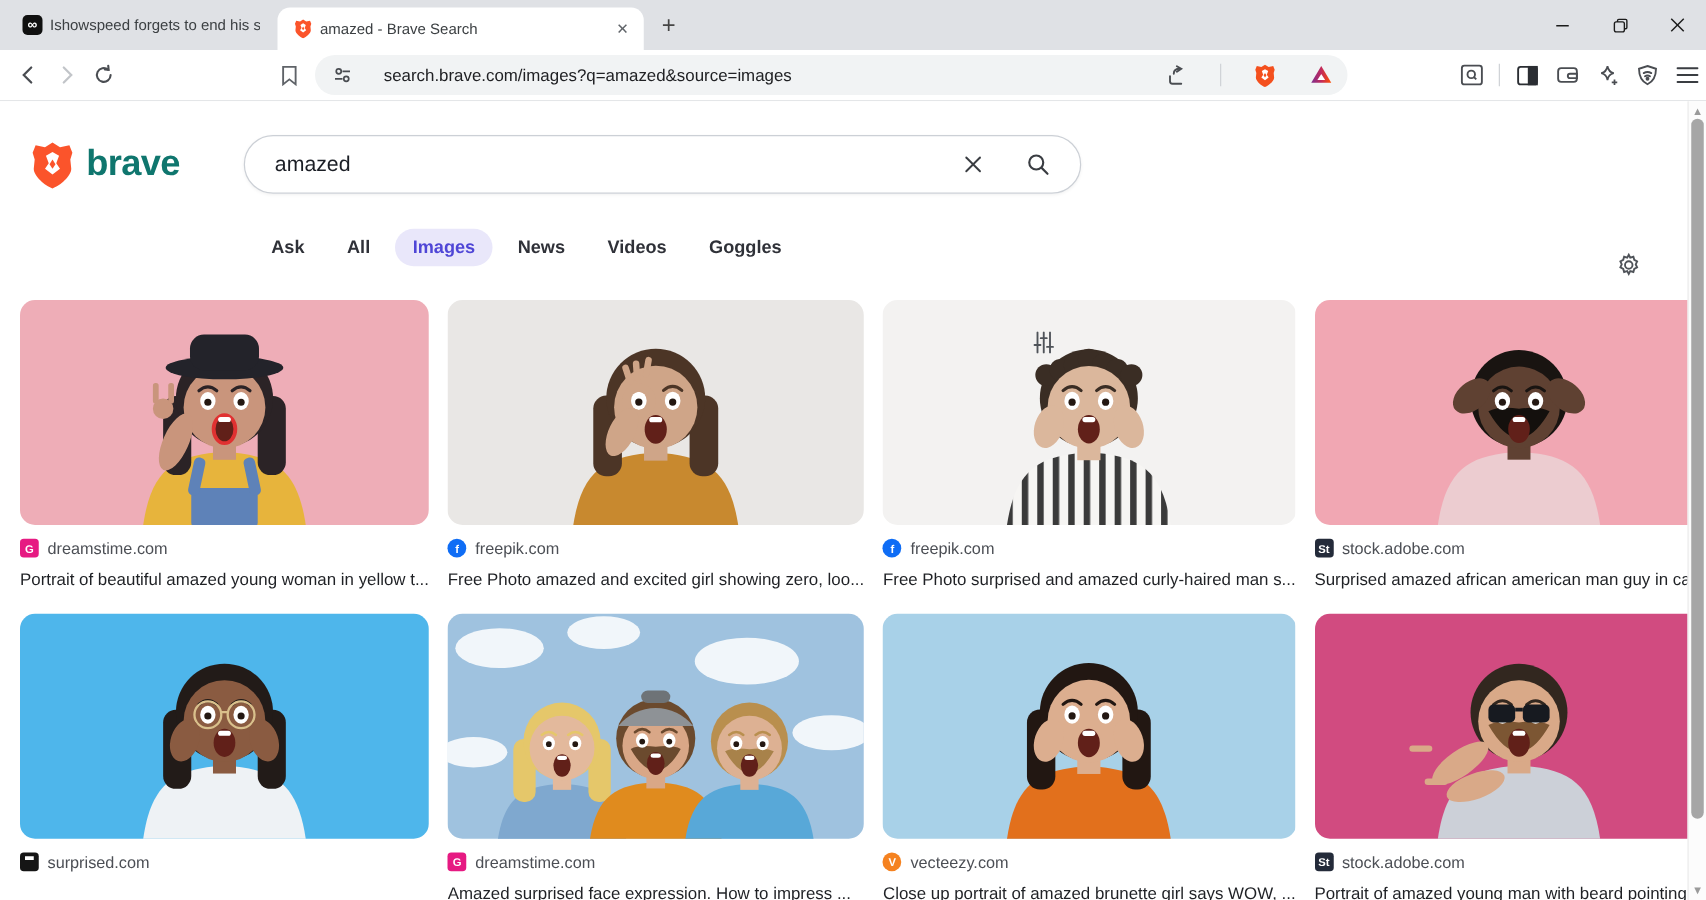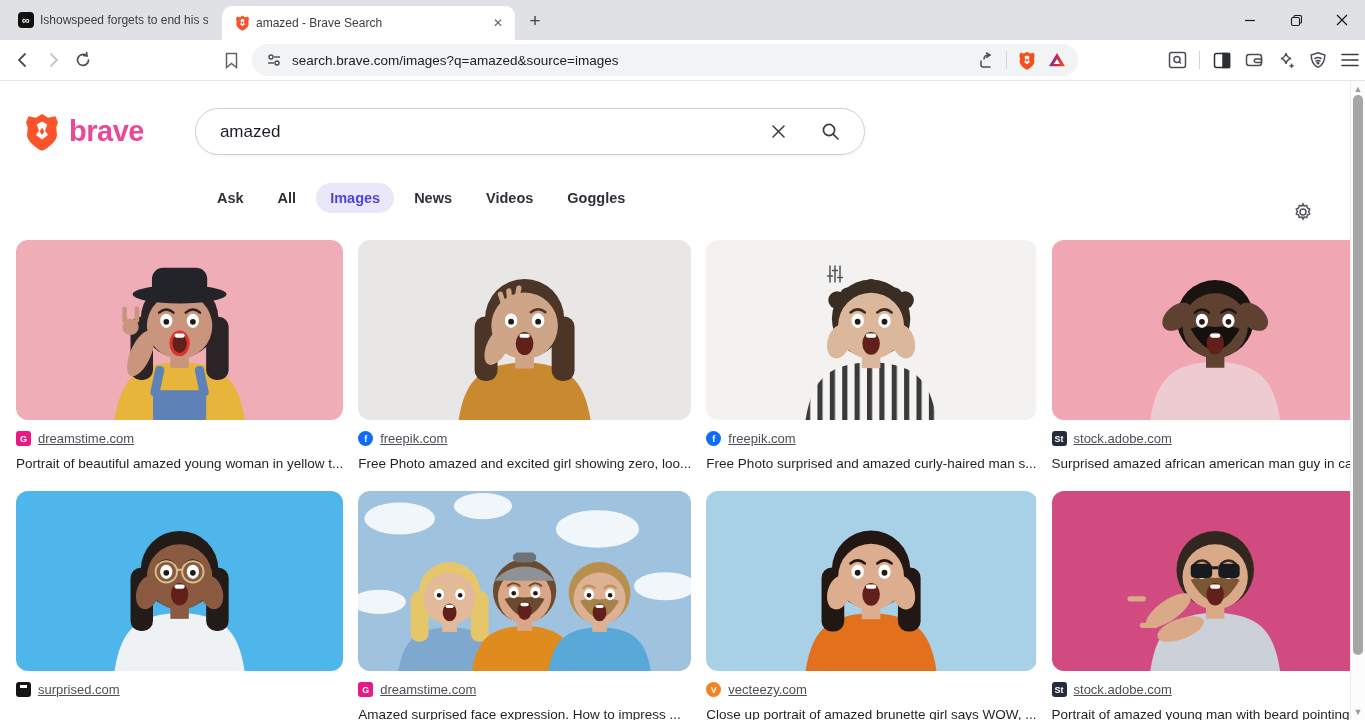--- a/index.html
+++ b/index.html
@@ -18,53 +18,53 @@
   .tab-close { width:18px; height:18px; border-radius:50%; display:flex; align-items:center;
      justify-content:center; font-size:12px; color:#5f6368; cursor:pointer; }
   .newtab { width:28px; height:28px; margin:0 0 5px 6px; display:flex; align-items:center;
      justify-content:center; font-size:19px; color:#454545; cursor:pointer; }
   .wincontrols { position:absolute; right:0; top:0; height:100%; display:flex; }
   .winbtn { width:46px; height:40px; display:flex; align-items:center; justify-content:center; color:#1b1b1b; }
 
   .toolbar { height:40px; background:#fff; display:flex; align-items:center; padding-left:8px; }
   .tbtn { width:30px; height:30px; display:flex; align-items:center; justify-content:center; flex:none; }
   .urlbar { width:835px; height:32px; background:#f1f3f4; border-radius:16px; display:flex;
-     align-items:center; padding:0 6px 0 12px; margin-left:120px; }
+     align-items:center; padding:0 6px 0 12px; margin-left:120px;gap:15px; }
   .urltext { flex:1; font-size:13.5px; color:#202124; margin-left:8px; white-space:nowrap; overflow:hidden; }
   .vsep { width:1px; height:18px; background:#d0d3d7; margin:0 5px; }
   .right-icons { display:flex; align-items:center; margin-left:84px; gap:2px; }
   .chrome-divider { height:1px; background:#e4e6e8; }
 
   
   .page { position:relative; height:639px; background:#fff; }
   .scrollbar { position:absolute; right:0; top:0; width:15px; height:100%; background:#fcfcfc;
      border-left:1px solid #ececec; }
   .sb-arrow { position:absolute; left:2px; width:10px; color:#9a9a9a; font-size:9px; text-align:center; }
   .sb-thumb { position:absolute; left:2px; top:14px; width:10px; height:560px; background:#a6a6a6; border-radius:5px; }
 
   .search-header { display:flex; align-items:center; padding:27px 0 0 24px; }
   .brave-logo { display:flex; align-items:center; gap:9px; cursor:pointer; }
-  .brave-word { font-size:29px; font-weight:bold; color:#ec4899; letter-spacing:-0.5px; }
+  .brave-word { font-size:29px; font-weight:bold; color:#0f766e; letter-spacing:-0.5px; }
   .searchbox { width:670px; height:47px; border:1px solid #ccd0d6; border-radius:24px; margin-left:51px;
      display:flex; align-items:center; padding:0 14px 0 24px; box-shadow:0 1px 3px rgba(0,0,0,0.06); }
   .query { flex:1; font-size:17px; color:#1b1e25; }
   .sb-icon { width:38px; height:38px; display:flex; align-items:center; justify-content:center; cursor:pointer; }
   .gear { position:absolute; right:52px; top:121px; cursor:pointer; }
 
   .nav-tabs { display:flex; align-items:center; margin:28px 0 0 203px; gap:6px; }
   .nav-tab { font-size:14.5px; color:#2f3138; padding:7px 14px; border-radius:17px; cursor:pointer; font-weight:bold; }
   .nav-tab.active { color:#4f46d6; background:#e9e7fa; }
   .filter-btn { position:absolute; left:826px; top:184px; cursor:pointer; }
 
   .grid { display:grid; grid-template-columns:repeat(4,1fr); column-gap:15px; row-gap:18px;
      padding:27px 16px 0 16px; width:1350px; }
   .card { cursor:pointer; }
   .thumb { width:100%; height:180px; border-radius:12px; overflow:hidden; display:block; }
   .meta { display:flex; align-items:center; gap:7px; margin-top:11px; }
-  .site { font-size:13px; color:#4c4f55;text-decoration:underline; }
+  .site { font-size:13px; color:#4c4f55; }
   .fava { width:15px; height:15px; flex:none; display:flex; align-items:center; justify-content:center;
      color:#fff; font-size:9px; font-weight:bold; }
   .fava.square { border-radius:3px; }
   .fava.circle { border-radius:50%; }
   .fava.unsplash { border-radius:3px; position:relative; }
   .fava.unsplash::after { content:""; position:absolute; left:4px; top:3px; width:7px; height:3px; background:#fff; }
   .title { font-size:13.5px; color:#1f2125; margin-top:10px; white-space:nowrap; overflow:hidden;
      text-overflow:ellipsis; height:17px; }
   svg { display:block; }
 </style>

